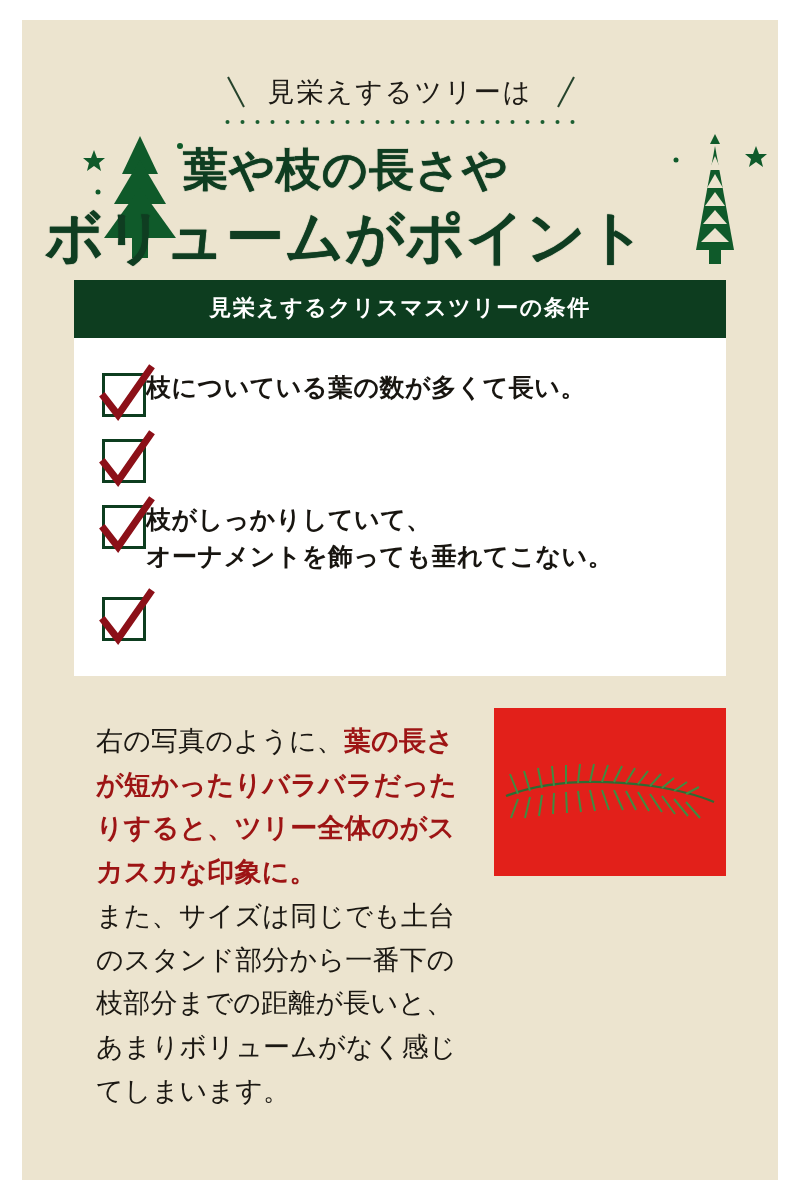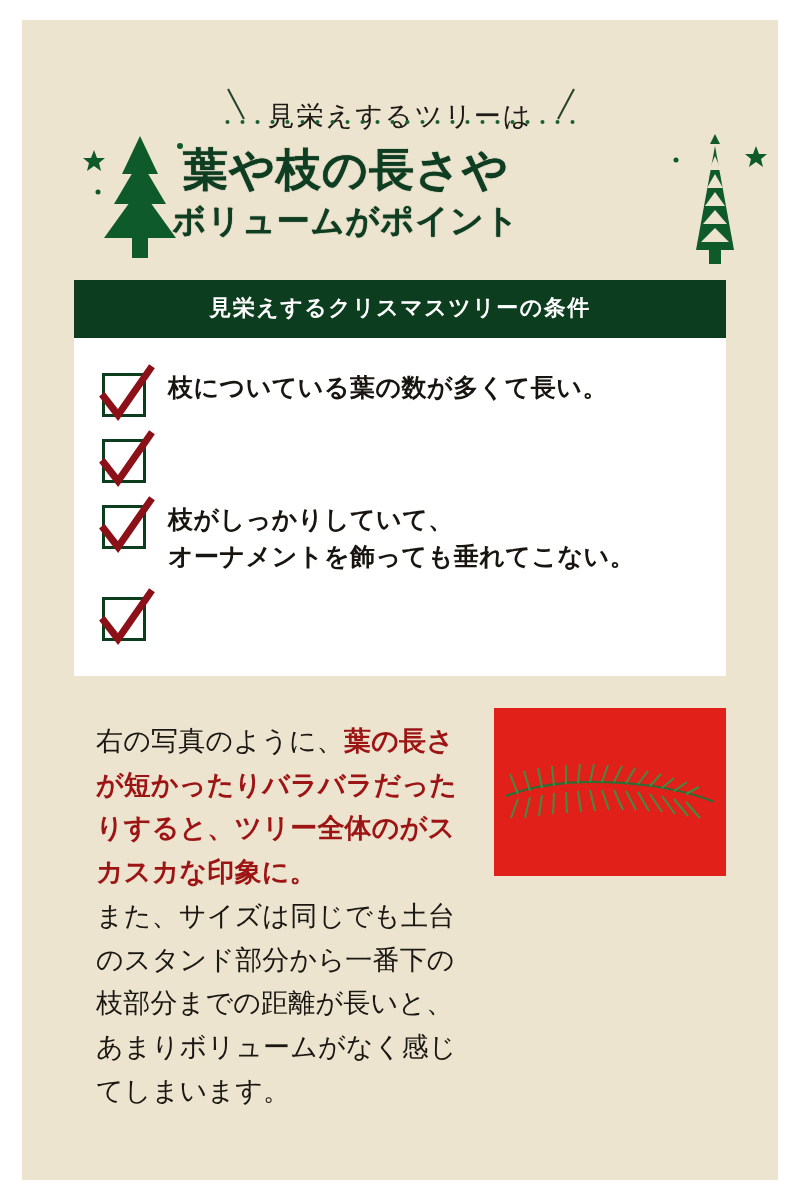--- a/index.html
+++ b/index.html
@@ -36,21 +36,20 @@
     align-items: center;
     justify-content: center;
     gap: 16px;
   }
   .kicker-text {
     font-size: 27px;
     letter-spacing: 2px;
     color: #1e1b16;
     font-weight: 400;
     white-space: nowrap;
-    margin-top: 24px;
   }
   .slash {
     display: inline-block;
     width: 34px; height: 34px;
     position: relative;
   }
   .slash::after {
     content: "";
     position: absolute;
     left: 50%; top: 0;
@@ -79,21 +78,21 @@
     left: 0; top: 120px;
     width: 648px;
     text-align: center;
     color: #0f3d21;
     font-weight: 700;
     line-height: 1.32;
     font-size: 45px;
     letter-spacing: 1px;
     text-shadow: 0 0 1px #0f3d21;
   }
-  .headline .l2 { font-size: 33px; }
+  .headline .l2 { font-size: 58px; }
 
   
   .tree-left, .tree-right {
     position: absolute;
     top: 110px;
   }
   .tree-left { left: 58px; }
   .tree-right { left: 638px; }
 
   
@@ -119,21 +118,20 @@
     display: flex;
     align-items: flex-start;
     padding: 9px 0 9px 28px;
   }
   .cond-text {
     font-size: 25px;
     line-height: 1.48;
     color: #181510;
     font-weight: 700;
     letter-spacing: 0.5px;
-    margin-left: 22px;
     white-space: pre-line;
   }
   .checkbox {
     position: relative;
     flex: 0 0 auto;
     width: 44px; height: 44px;
     border: 3px solid #0d3d1f;
     margin-top: 4px;
   }
   .checkbox svg { position: absolute; left: -7px; top: -13px; }

